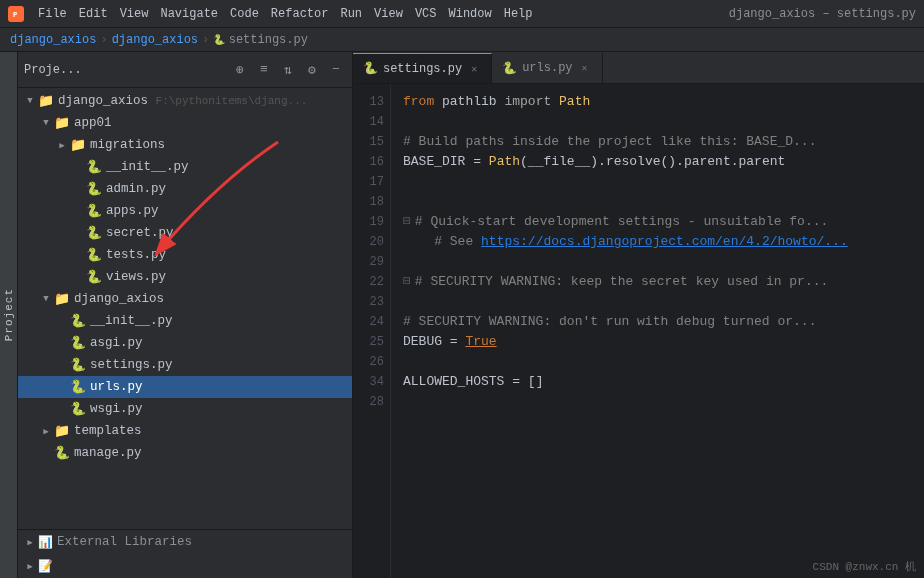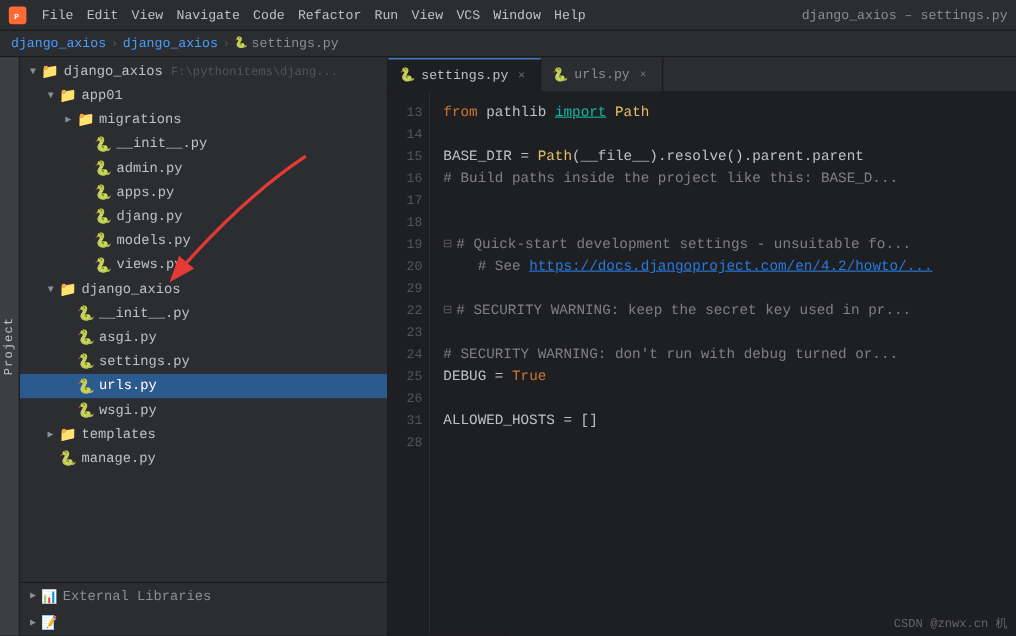--- a/index.html
+++ b/index.html
@@ -238,25 +238,25 @@
       overflow: hidden;
       color: #bcc2cc;
     }
     .code-line {
       height: 20px;
       white-space: nowrap;
     }
 
     
     .kw-from { color: #cc7832; }
-    .kw-import { color: #14b8a6; text-decoration: underline; }
+    .kw-import { color: #a3a3a3; }
     .kw-comment { color: #808080; }
     .kw-string { color: #6a8759; }
     .kw-class { color: #e8bf6a; }
-    .kw-true { color: #cc7832; }
+    .kw-true { color: #cc7832; text-decoration: underline; }
     .kw-link { color: #287bde; text-decoration: underline; }
     .kw-var { color: #bcc2cc; }
 
     
     .watermark {
       position: absolute;
       bottom: 4px;
       right: 8px;
       font-size: 11px;
       color: #666;
@@ -321,20 +321,28 @@
 </div>
 
 <div class="outer-layout">
 
   <div class="left-edge">
     <span class="left-edge-label">Project</span>
   </div>
 
   <div class="sidebar" style="position:relative;">
 
+    <div class="sidebar-header">
+      <span class="sidebar-header-title">Proje...</span>
+      <span class="header-icon-btn" title="Add content root">⊕</span>
+      <span class="header-icon-btn" title="Collapse all">≡</span>
+      <span class="header-icon-btn" title="Expand all">⇅</span>
+      <span class="header-icon-btn" title="Settings">⚙</span>
+      <span class="header-icon-btn" title="Hide">−</span>
+    </div>
 
     <div class="file-tree">
 
       <div class="tree-item" style="padding-left:4px;">
         <span class="expand-arrow">▼</span>
         <span class="item-icon icon-folder">📁</span>
         <span class="item-label">
           <span>django_axios</span>
           <span style="color:#555;font-size:11px;"> <span>F:\pythonitems\djang...</span></span>
         </span>
@@ -366,27 +374,27 @@
 
       <div class="tree-item" style="padding-left:52px;">
         <span class="expand-arrow" style="width:16px;"></span>
         <span class="item-icon">🐍</span>
         <span class="item-label">apps.py</span>
       </div>
 
       <div class="tree-item" style="padding-left:52px;">
         <span class="expand-arrow" style="width:16px;"></span>
         <span class="item-icon">🐍</span>
-        <span class="item-label">djang.py</span>
+        <span class="item-label">secret.py</span>
       </div>
 
       <div class="tree-item" style="padding-left:52px;">
         <span class="expand-arrow" style="width:16px;"></span>
         <span class="item-icon">🐍</span>
-        <span class="item-label">models.py</span>
+        <span class="item-label">tests.py</span>
       </div>
 
       <div class="tree-item" style="padding-left:52px;">
         <span class="expand-arrow" style="width:16px;"></span>
         <span class="item-icon">🐍</span>
         <span class="item-label">views.py</span>
       </div>
 
       <div class="tree-item" style="padding-left:20px;">
         <span class="expand-arrow">▼</span>
@@ -485,33 +493,33 @@
         <div>17</div>
         <div>18</div>
         <div>19</div>
         <div>20</div>
         <div>29</div>
         <div>22</div>
         <div>23</div>
         <div>24</div>
         <div>25</div>
         <div>26</div>
-        <div>31</div>
+        <div>34</div>
         <div>28</div>
       </div>
       <div class="code-content">
         <div class="code-line">
           <span class="kw-from">from</span> pathlib <span class="kw-import">import</span> <span class="kw-class">Path</span>
         </div>
         <div class="code-line">&nbsp;</div>
         <div class="code-line">
+          <span class="kw-comment"># Build paths inside the project like this: BASE_D...</span>
+        </div>
+        <div class="code-line">
           <span class="kw-var">BASE_DIR</span> = <span class="kw-class">Path</span>(<span class="kw-var">__file__</span>).resolve().parent.parent
-        </div>
-        <div class="code-line">
-          <span class="kw-comment"># Build paths inside the project like this: BASE_D...</span>
         </div>
         <div class="code-line">&nbsp;</div>
         <div class="code-line">&nbsp;</div>
         <div class="code-line">
           <span style="color:#555;margin-right:4px;">⊟</span><span class="kw-comment"># Quick-start development settings - unsuitable fo...</span>
         </div>
         <div class="code-line">
           &nbsp;&nbsp;&nbsp;&nbsp;<span class="kw-comment"># See <span class="kw-link">https://docs.djangoproject.com/en/4.2/howto/...</span></span>
         </div>
         <div class="code-line">&nbsp;</div>

